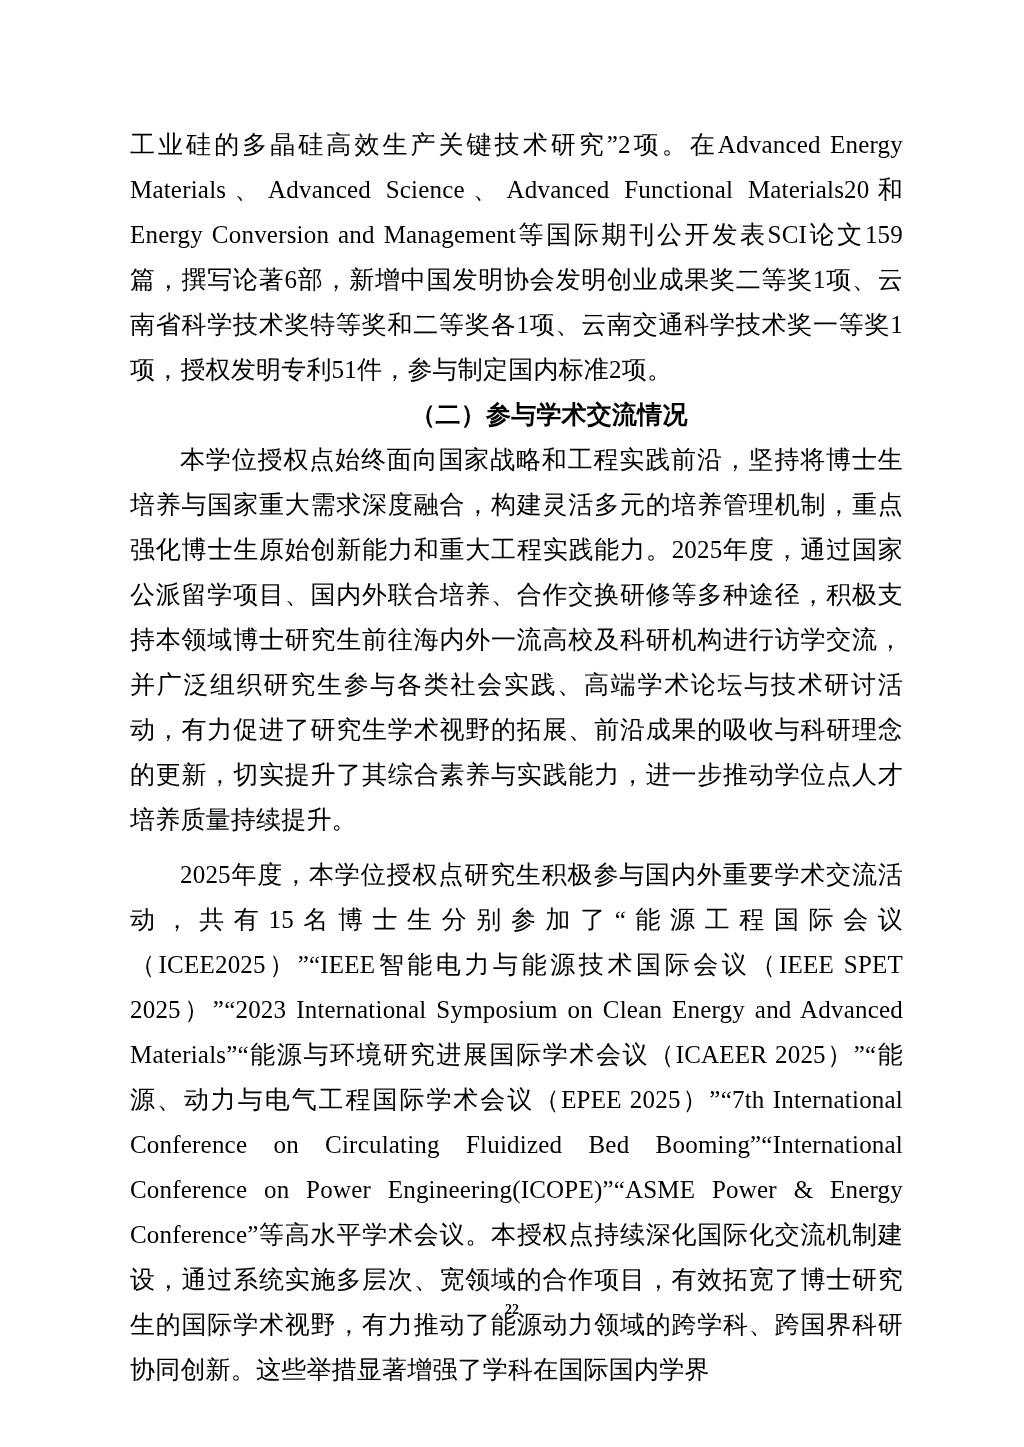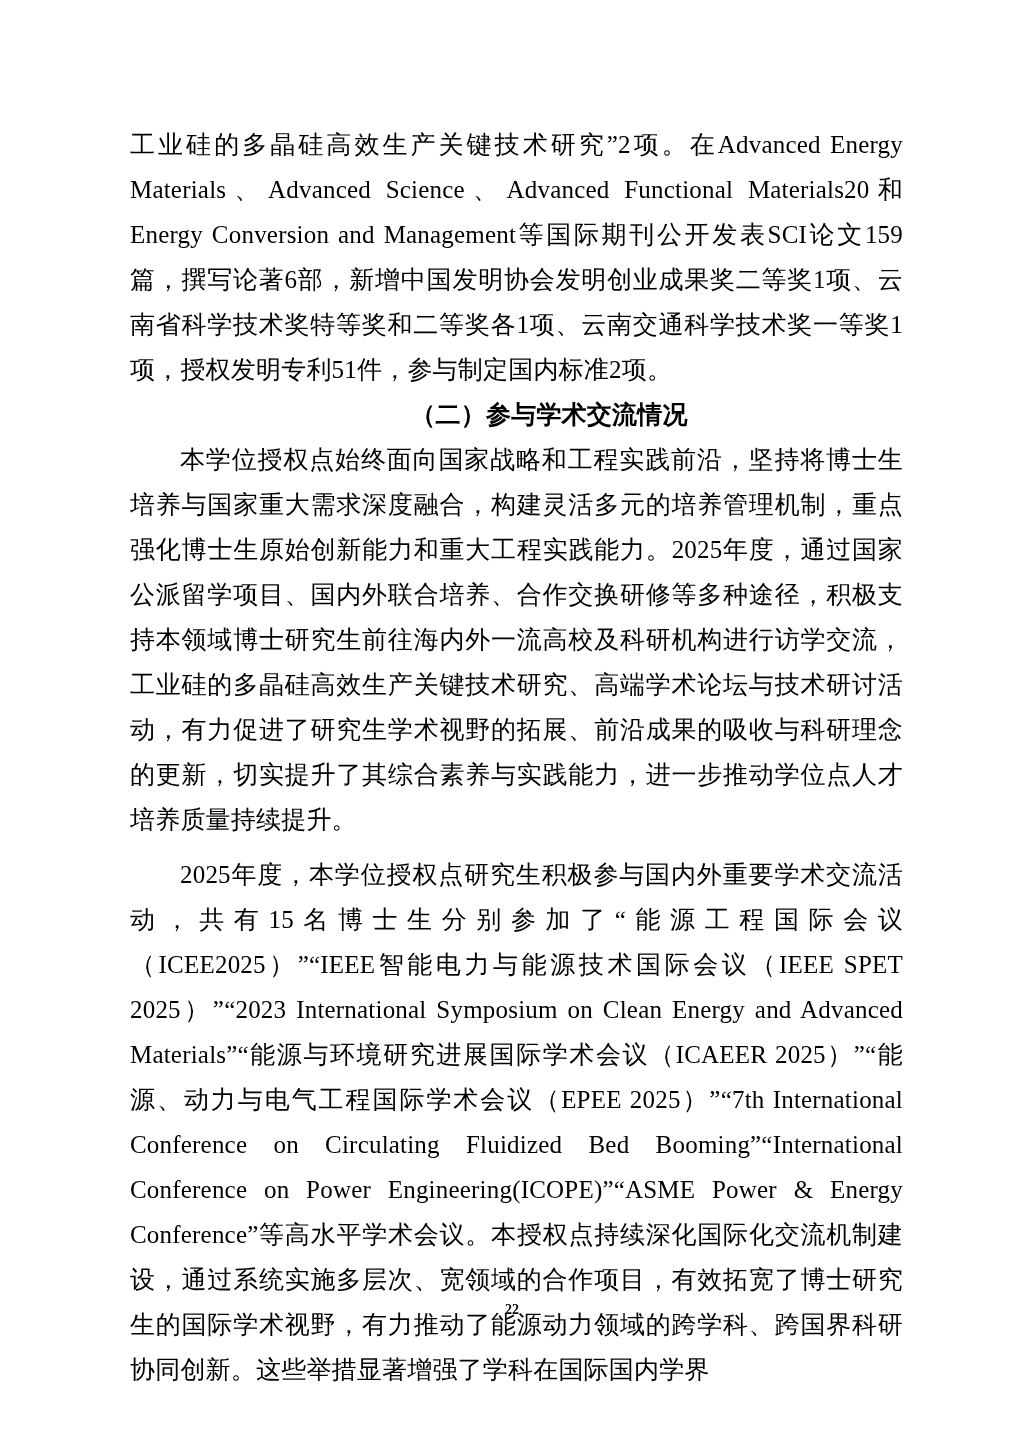--- a/index.html
+++ b/index.html
@@ -60,17 +60,17 @@
     line-height: 24px;
   }
 </style>
 </head>
 <body>
 
 <div class="page">
   <div class="content">
     <p class="para">工业硅的多晶硅高效生产关键技术研究”2项。在Advanced Energy Materials、Advanced Science、Advanced Functional Materials20和Energy Conversion and Management等国际期刊公开发表SCI论文159篇，撰写论著6部，新增中国发明协会发明创业成果奖二等奖1项、云南省科学技术奖特等奖和二等奖各1项、云南交通科学技术奖一等奖1项，授权发明专利51件，参与制定国内标准2项。</p>
     <p class="heading">（二）参与学术交流情况</p>
-    <p class="para indent">本学位授权点始终面向国家战略和工程实践前沿，坚持将博士生培养与国家重大需求深度融合，构建灵活多元的培养管理机制，重点强化博士生原始创新能力和重大工程实践能力。2025年度，通过国家公派留学项目、国内外联合培养、合作交换研修等多种途径，积极支持本领域博士研究生前往海内外一流高校及科研机构进行访学交流，工业硅的多晶硅高效生产关键技术研究、高端学术论坛与技术研讨活动，有力促进了研究生学术视野的拓展、前沿成果的吸收与科研理念的更新，切实提升了其综合素养与实践能力，进一步推动学位点人才培养质量持续提升。</p>
+    <p class="para indent">本学位授权点始终面向国家战略和工程实践前沿，坚持将博士生培养与国家重大需求深度融合，构建灵活多元的培养管理机制，重点强化博士生原始创新能力和重大工程实践能力。2025年度，通过国家公派留学项目、国内外联合培养、合作交换研修等多种途径，积极支持本领域博士研究生前往海内外一流高校及科研机构进行访学交流，并广泛组织研究生参与各类社会实践、高端学术论坛与技术研讨活动，有力促进了研究生学术视野的拓展、前沿成果的吸收与科研理念的更新，切实提升了其综合素养与实践能力，进一步推动学位点人才培养质量持续提升。</p>
     <p class="para indent gap-top">2025年度，本学位授权点研究生积极参与国内外重要学术交流活动，共有15名博士生分别参加了“能源工程国际会议（ICEE2025）”“IEEE智能电力与能源技术国际会议（IEEE SPET 2025）”“2023 International Symposium on Clean Energy and Advanced Materials”“能源与环境研究进展国际学术会议（ICAEER 2025）”“能源、动力与电气工程国际学术会议（EPEE 2025）”“7th International Conference on Circulating Fluidized Bed Booming”“International Conference on Power Engineering(ICOPE)”“ASME Power &amp; Energy Conference”等高水平学术会议。本授权点持续深化国际化交流机制建设，通过系统实施多层次、宽领域的合作项目，有效拓宽了博士研究生的国际学术视野，有力推动了能源动力领域的跨学科、跨国界科研协同创新。这些举措显著增强了学科在国际国内学界</p>
   </div>
   <div class="page-number">22</div>
 </div>
 
 </body></html>

